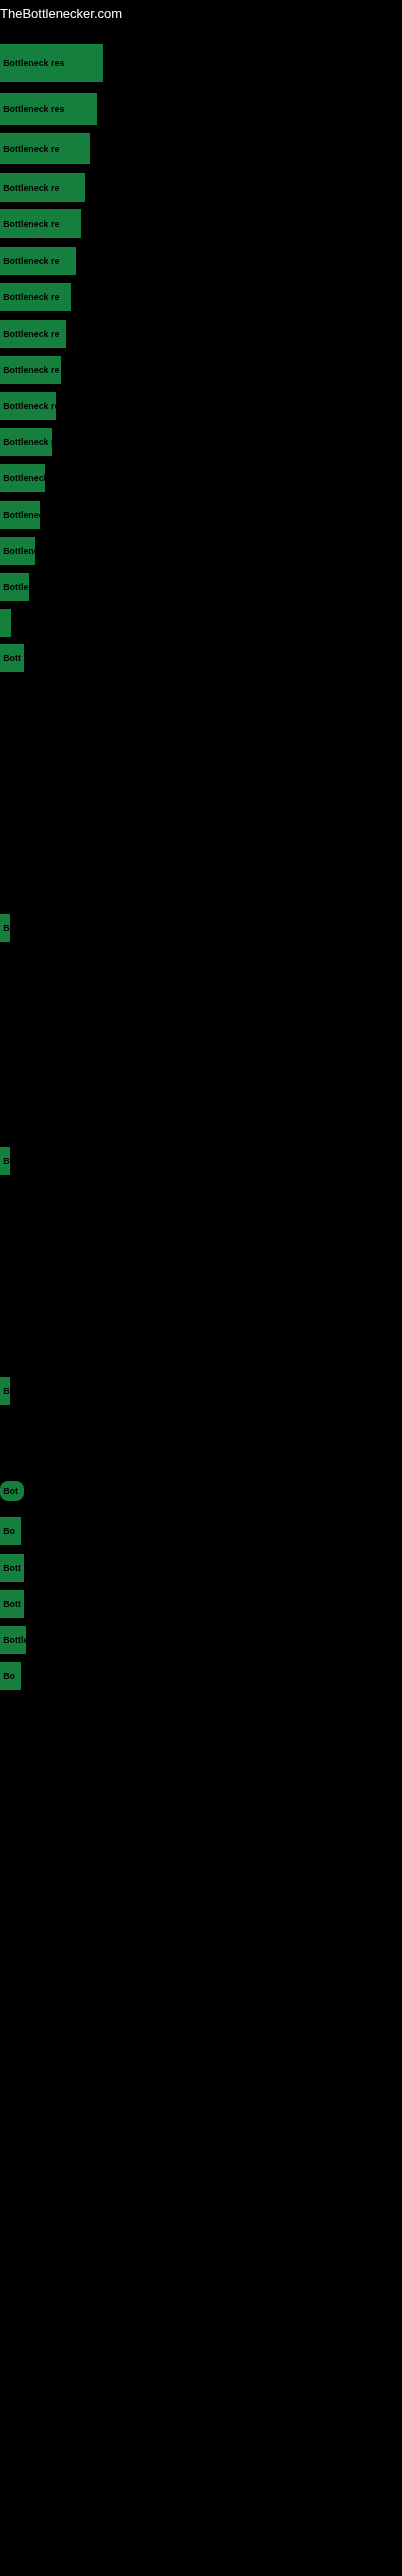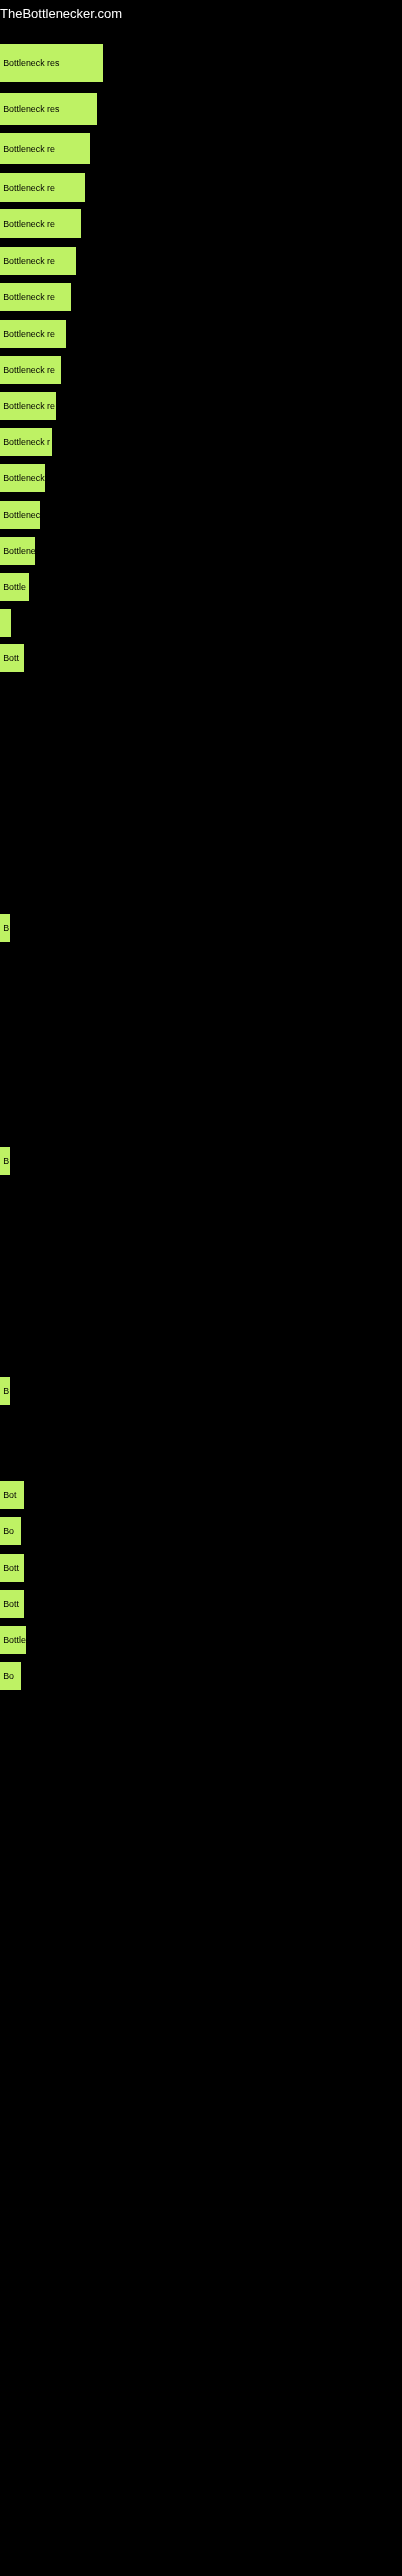--- a/index.html
+++ b/index.html
@@ -17,24 +17,24 @@
     .site-title {
       color: #ffffff;
       font-size: 13px;
       text-align: left;
       padding: 6.4px 0;
       font-weight: normal;
     }
     .bar-item {
       position: absolute;
       left: 0;
-      background-color: #bef264;
+      background-color: #15803d;
       color: #000000;
       font-size: 8.9px;
-      font-weight: normal;
+      font-weight: bold;
       padding: 1.6px 3.2px;
       white-space: nowrap;
       overflow: hidden;
       display: flex;
       align-items: center;
     }
   </style>
 </head>
 <body>
 
@@ -54,20 +54,20 @@
     <div class="bar-item" style="top: 428px; width: 52px; height: 28px;">Bottleneck r</div>
     <div class="bar-item" style="top: 464px; width: 45px; height: 28px;">Bottleneck</div>
     <div class="bar-item" style="top: 501px; width: 40px; height: 28px;">Bottleneck</div>
     <div class="bar-item" style="top: 537px; width: 35px; height: 28px;">Bottleneck</div>
     <div class="bar-item" style="top: 573px; width: 29px; height: 28px;">Bottle</div>
     <div class="bar-item" style="top: 609px; width: 11.3px; height: 28px;"></div>
     <div class="bar-item" style="top: 644px; width: 24px; height: 28px;">Bott</div>
     <div class="bar-item" style="top: 914px; width: 9.7px; height: 28px;">B</div>
     <div class="bar-item" style="top: 1147px; width: 9.7px; height: 28px;">B</div>
     <div class="bar-item" style="top: 1377px; width: 9.7px; height: 28px;">B</div>
-    <div class="bar-item" style="top: 1481px; width: 24px; height: 28px;">Bot</div>
+    <div class="bar-item" style="top: 1481px; width: 24px; height: 20px; border-radius: 8px;">Bot</div>
     <div class="bar-item" style="top: 1517px; width: 21px; height: 28px;">Bo</div>
     <div class="bar-item" style="top: 1554px; width: 24px; height: 28px;">Bott</div>
     <div class="bar-item" style="top: 1590px; width: 24px; height: 28px;">Bott</div>
     <div class="bar-item" style="top: 1626px; width: 26px; height: 28px;">Bottle</div>
     <div class="bar-item" style="top: 1662px; width: 21px; height: 28px;">Bo</div>
   </div>
 
 
 </body></html>

